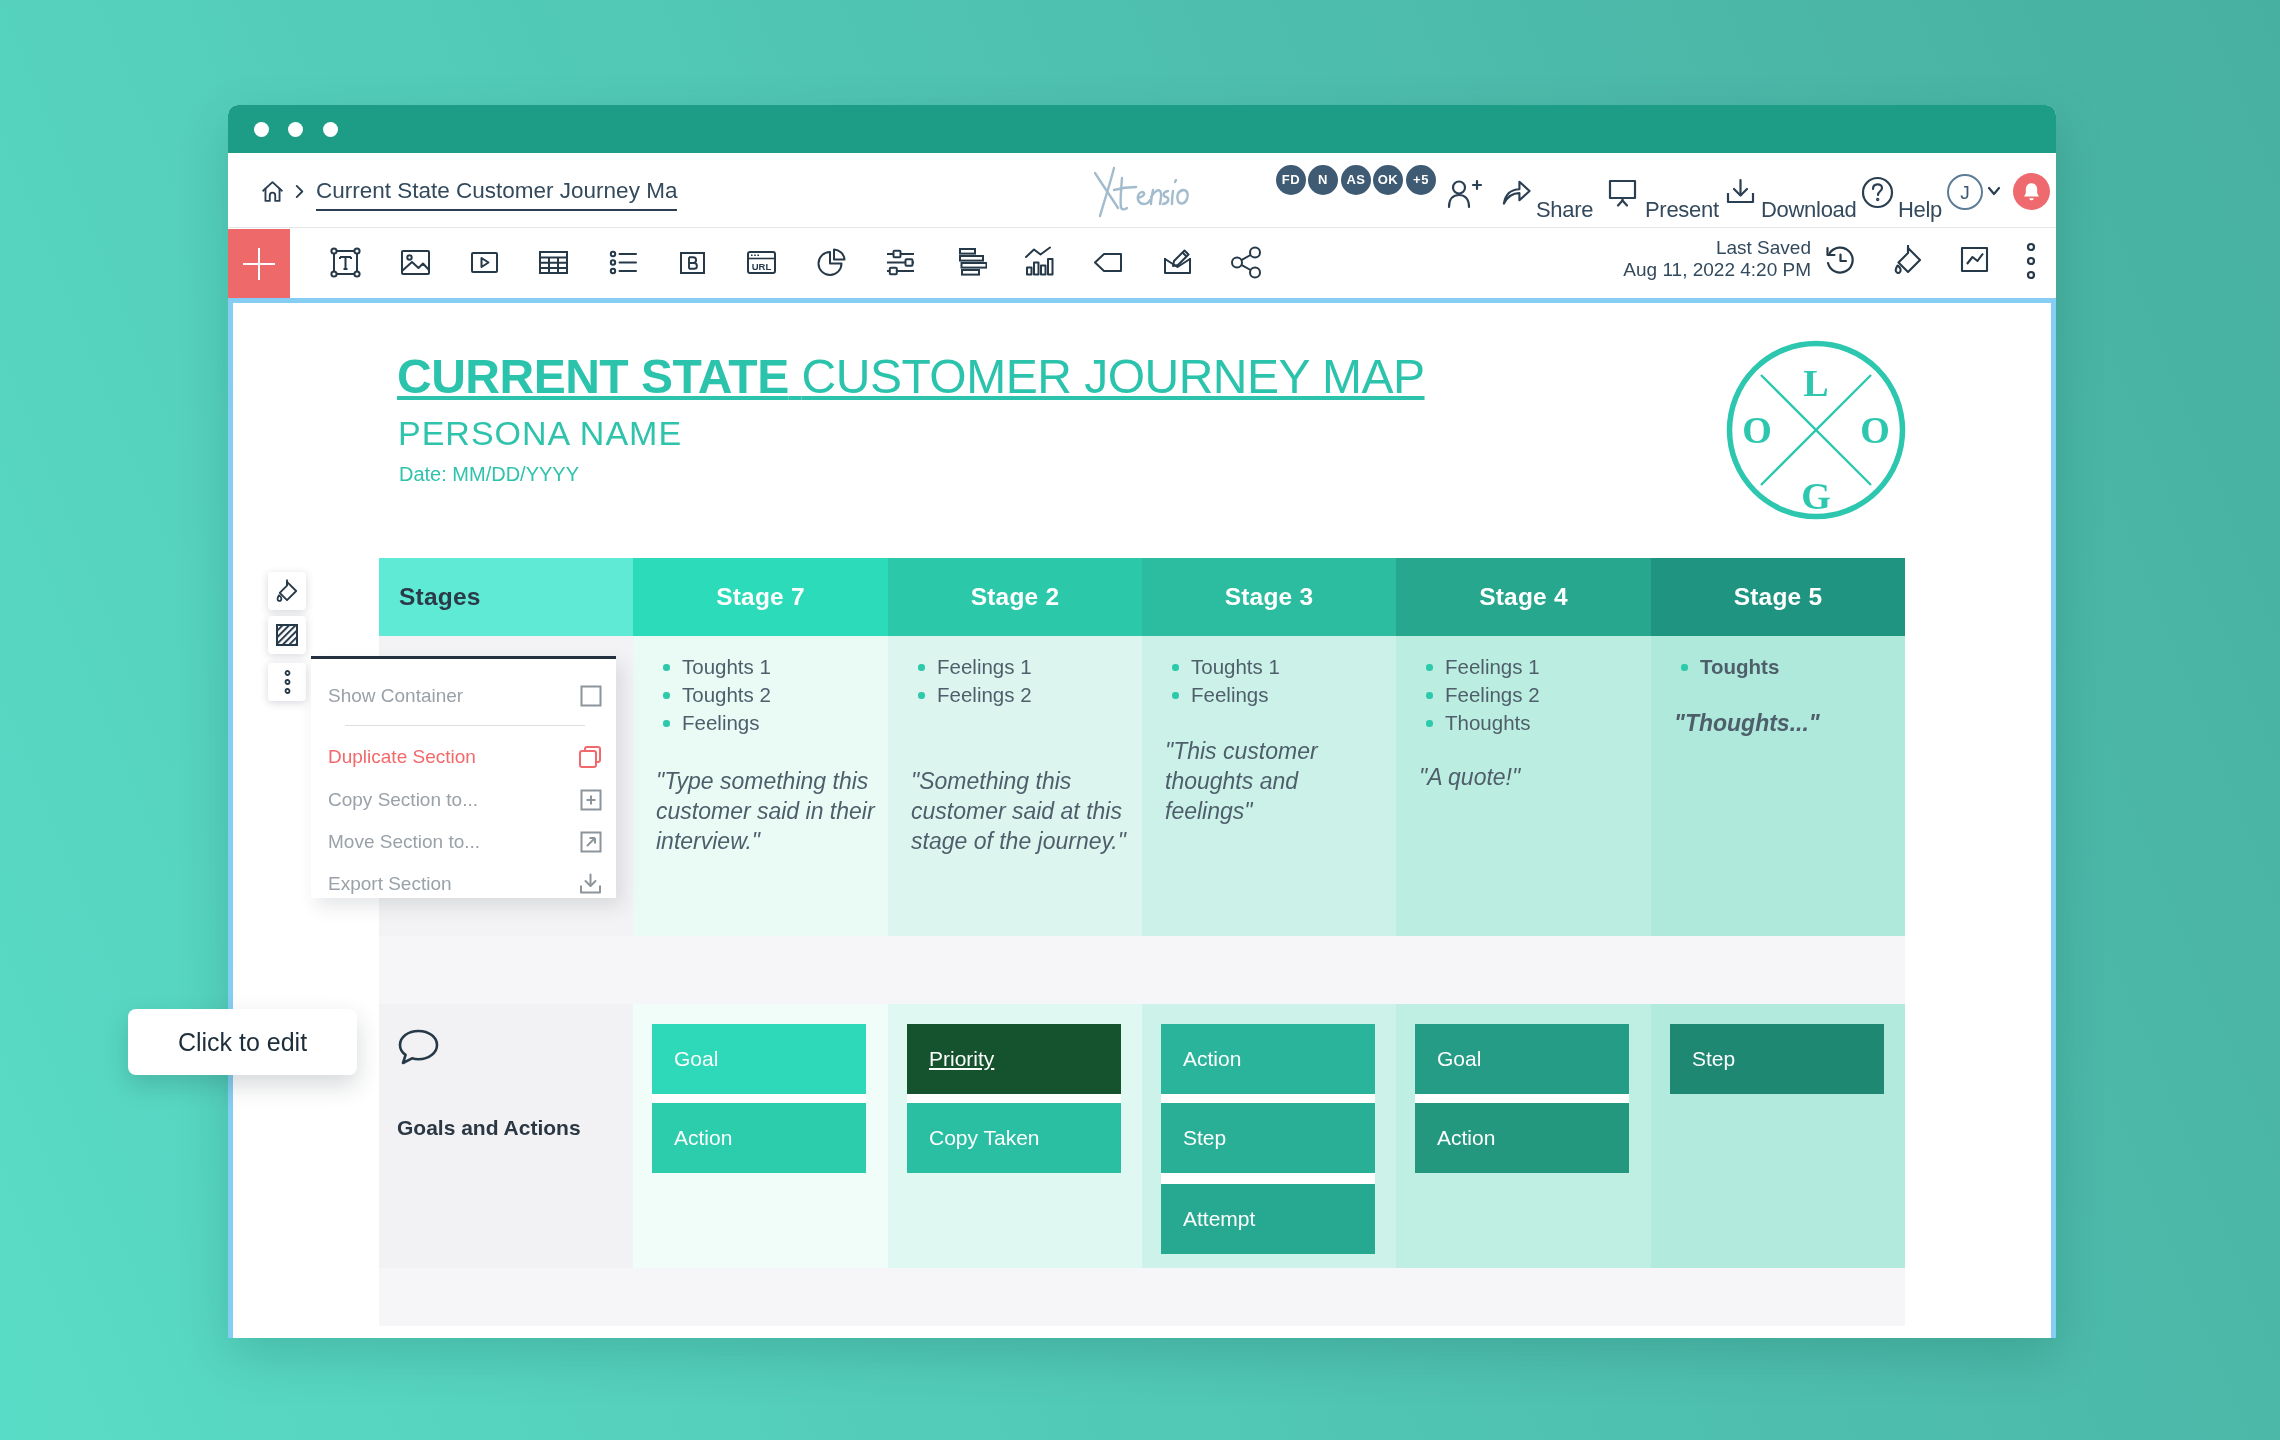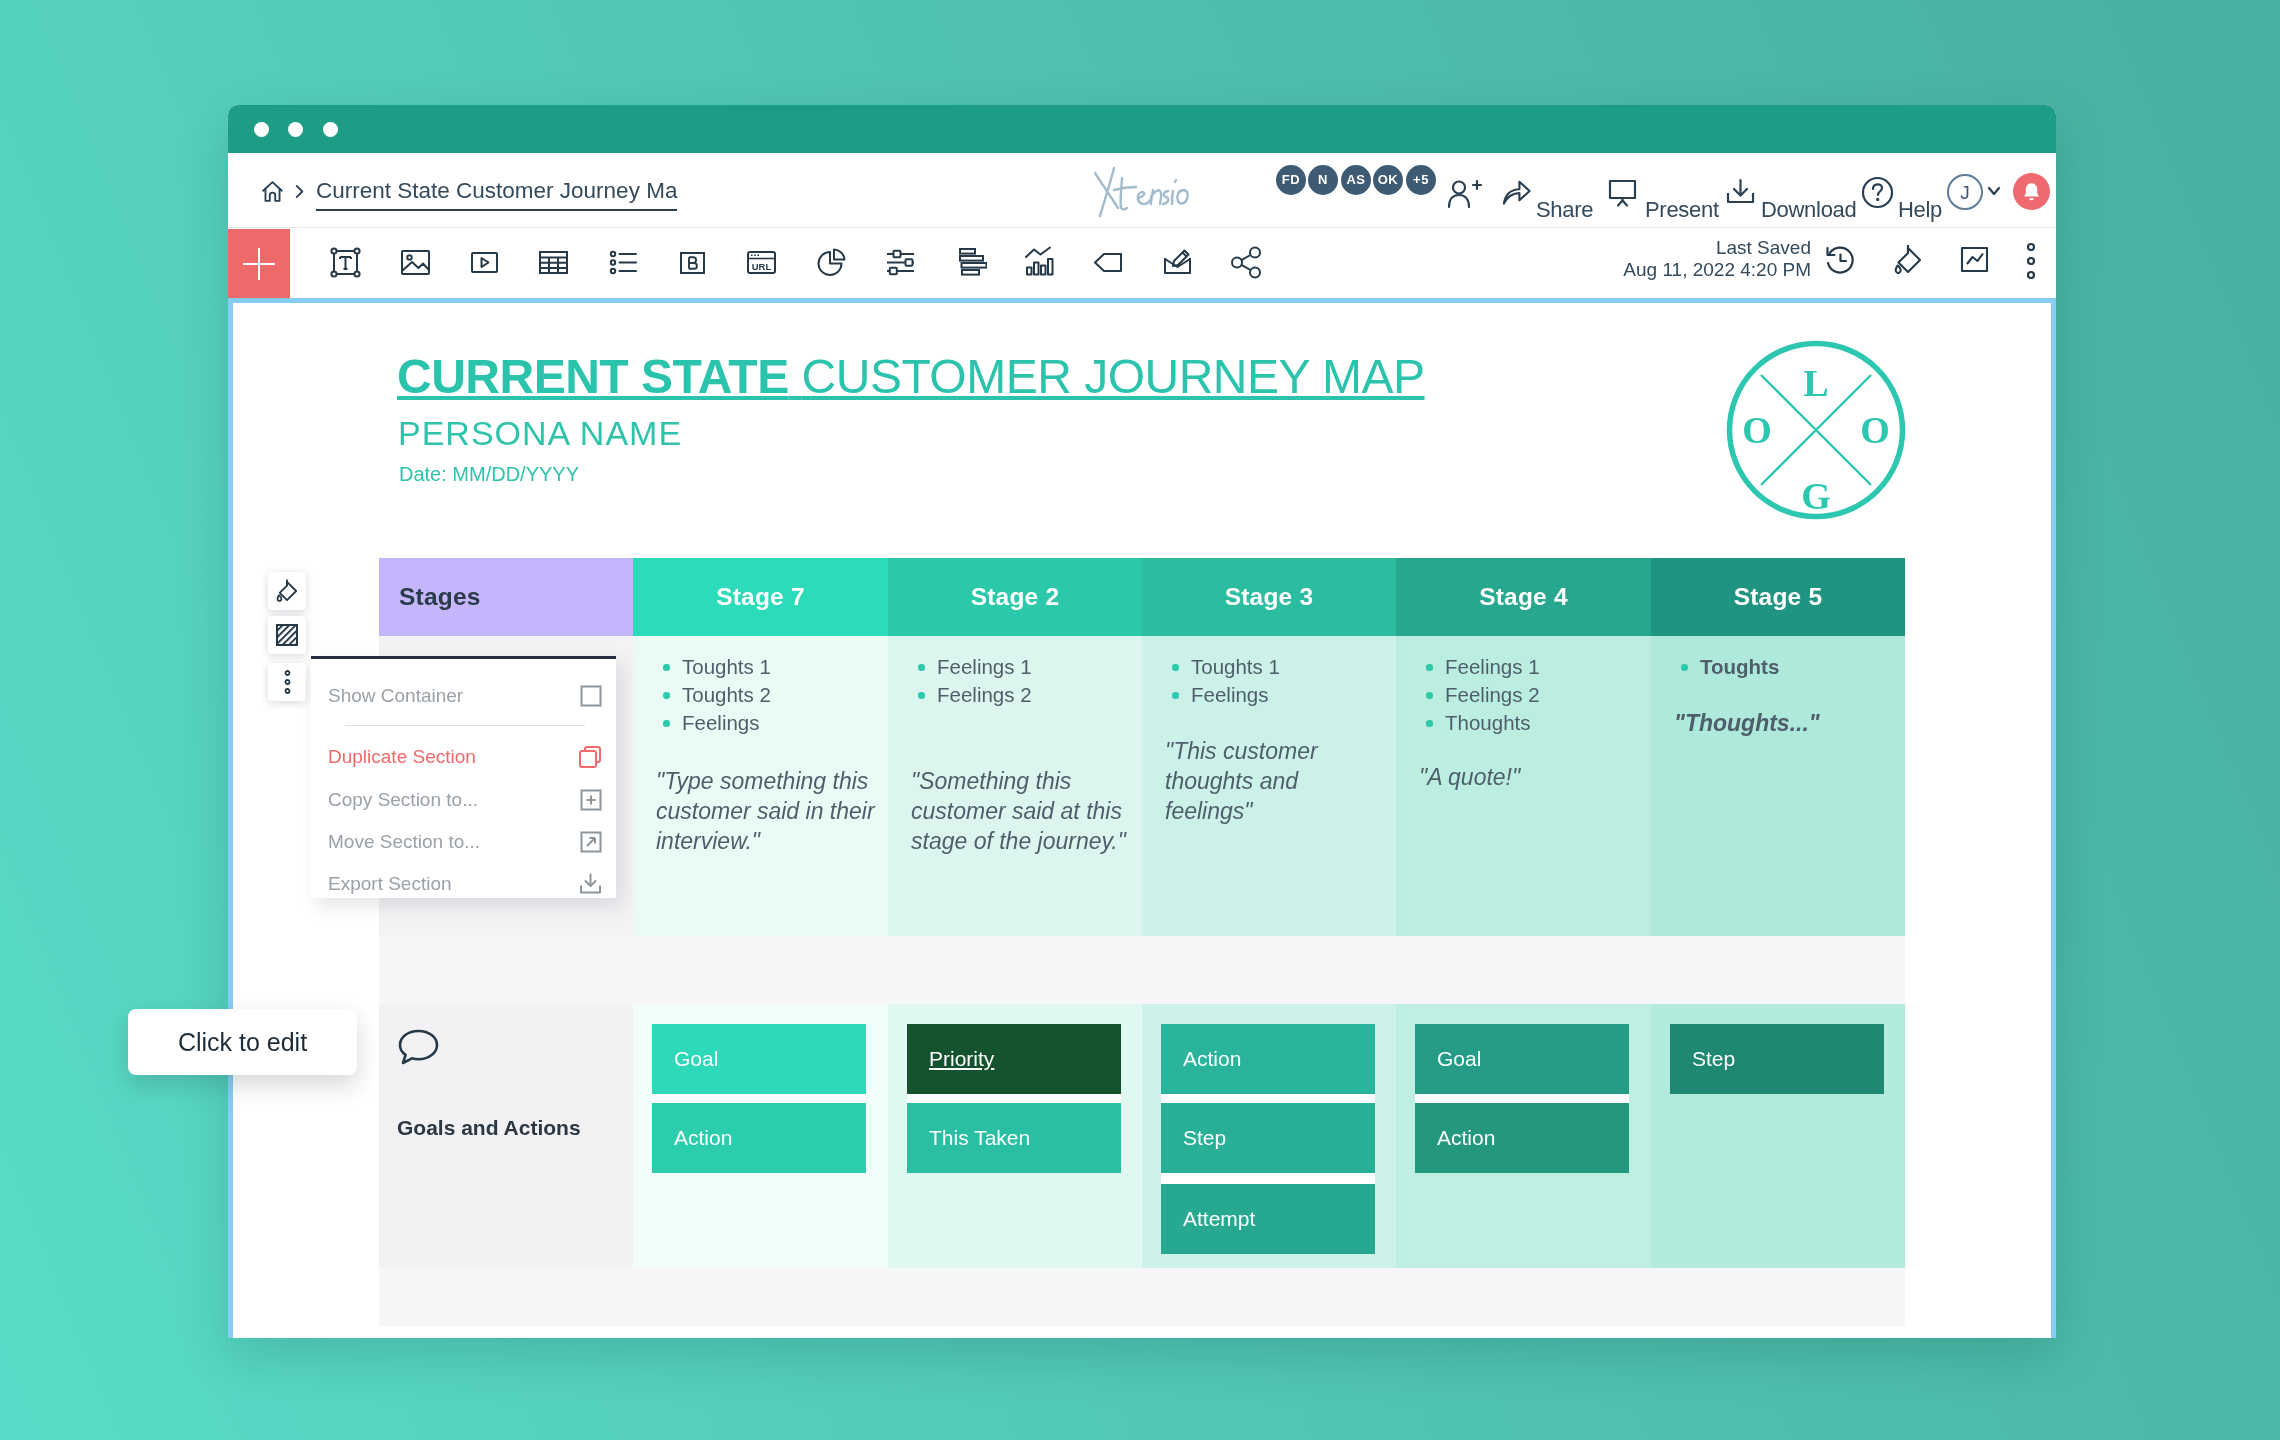--- a/index.html
+++ b/index.html
@@ -272,21 +272,21 @@
       <circle cx="90" cy="91" r="86.5" stroke="#2cc7ae" stroke-width="5.5"></circle>
       <path d="M35 36 L145 146 M145 36 L35 146" stroke="#2cc7ae" stroke-width="2.4"></path>
       <g fill="#2cc7ae" font-family="'Liberation Serif', serif" font-size="38" font-weight="bold" text-anchor="middle">
         <text x="90" y="57">L</text>
         <text x="31" y="104">O</text>
         <text x="149" y="104">O</text>
         <text x="90" y="170">G</text>
       </g>
     </svg>
 
-    <div class="hdr" style="left:146px; width:254px; background:#c4b5fd;">
+    <div class="hdr" style="left:146px; width:254px; background:#5eead4;">
         <span style="color:#2b3a48; text-align:left; padding-left:20px;">Stages</span>
       </div>
     <div class="hdr" style="left:400px; width:255px; background:#2bdbba;">
         <span>Stage 7</span>
       </div>
     <div class="hdr" style="left:655px; width:254px; background:#2cc8aa;">
         <span>Stage 2</span>
       </div>
     <div class="hdr" style="left:909px; width:254px; background:#2cbca0;">
         <span>Stage 3</span>
@@ -345,21 +345,21 @@
       <div class="goals-label-txt">Goals and Actions</div>
     </div>
     <div class="goal-col" style="left:400px; width:255px; background:#f0fdf9;">
       <div class="wpanel" style="top:20px; height:149px;"></div>
       <div class="gbox" style="top:20px; background:#2ed9b9;">Goal</div>
       <div class="gbox" style="top:99px; background:#2bcdad;">Action</div>
     </div>
     <div class="goal-col" style="left:655px; width:254px; background:#e0f8f2;">
       <div class="wpanel" style="top:20px; height:149px;"></div>
       <div class="gbox" style="top:20px; background:#14532d;text-decoration:underline;">Priority</div>
-      <div class="gbox" style="top:99px; background:#2abfa3;">This Taken</div>
+      <div class="gbox" style="top:99px; background:#2abfa3;">Copy Taken</div>
     </div>
     <div class="goal-col" style="left:909px; width:254px; background:#cdf2e9;">
       <div class="wpanel" style="top:20px; height:230px;"></div>
       <div class="gbox" style="top:20px; background:#29b49b;">Action</div>
       <div class="gbox" style="top:99px; background:#28af96;">Step</div>
       <div class="gbox" style="top:180px; background:#27a991;">Attempt</div>
     </div>
     <div class="goal-col" style="left:1163px; width:255px; background:#bfeee3;">
       <div class="wpanel" style="top:20px; height:149px;"></div>
       <div class="gbox" style="top:20px; background:#259c85;">Goal</div>

